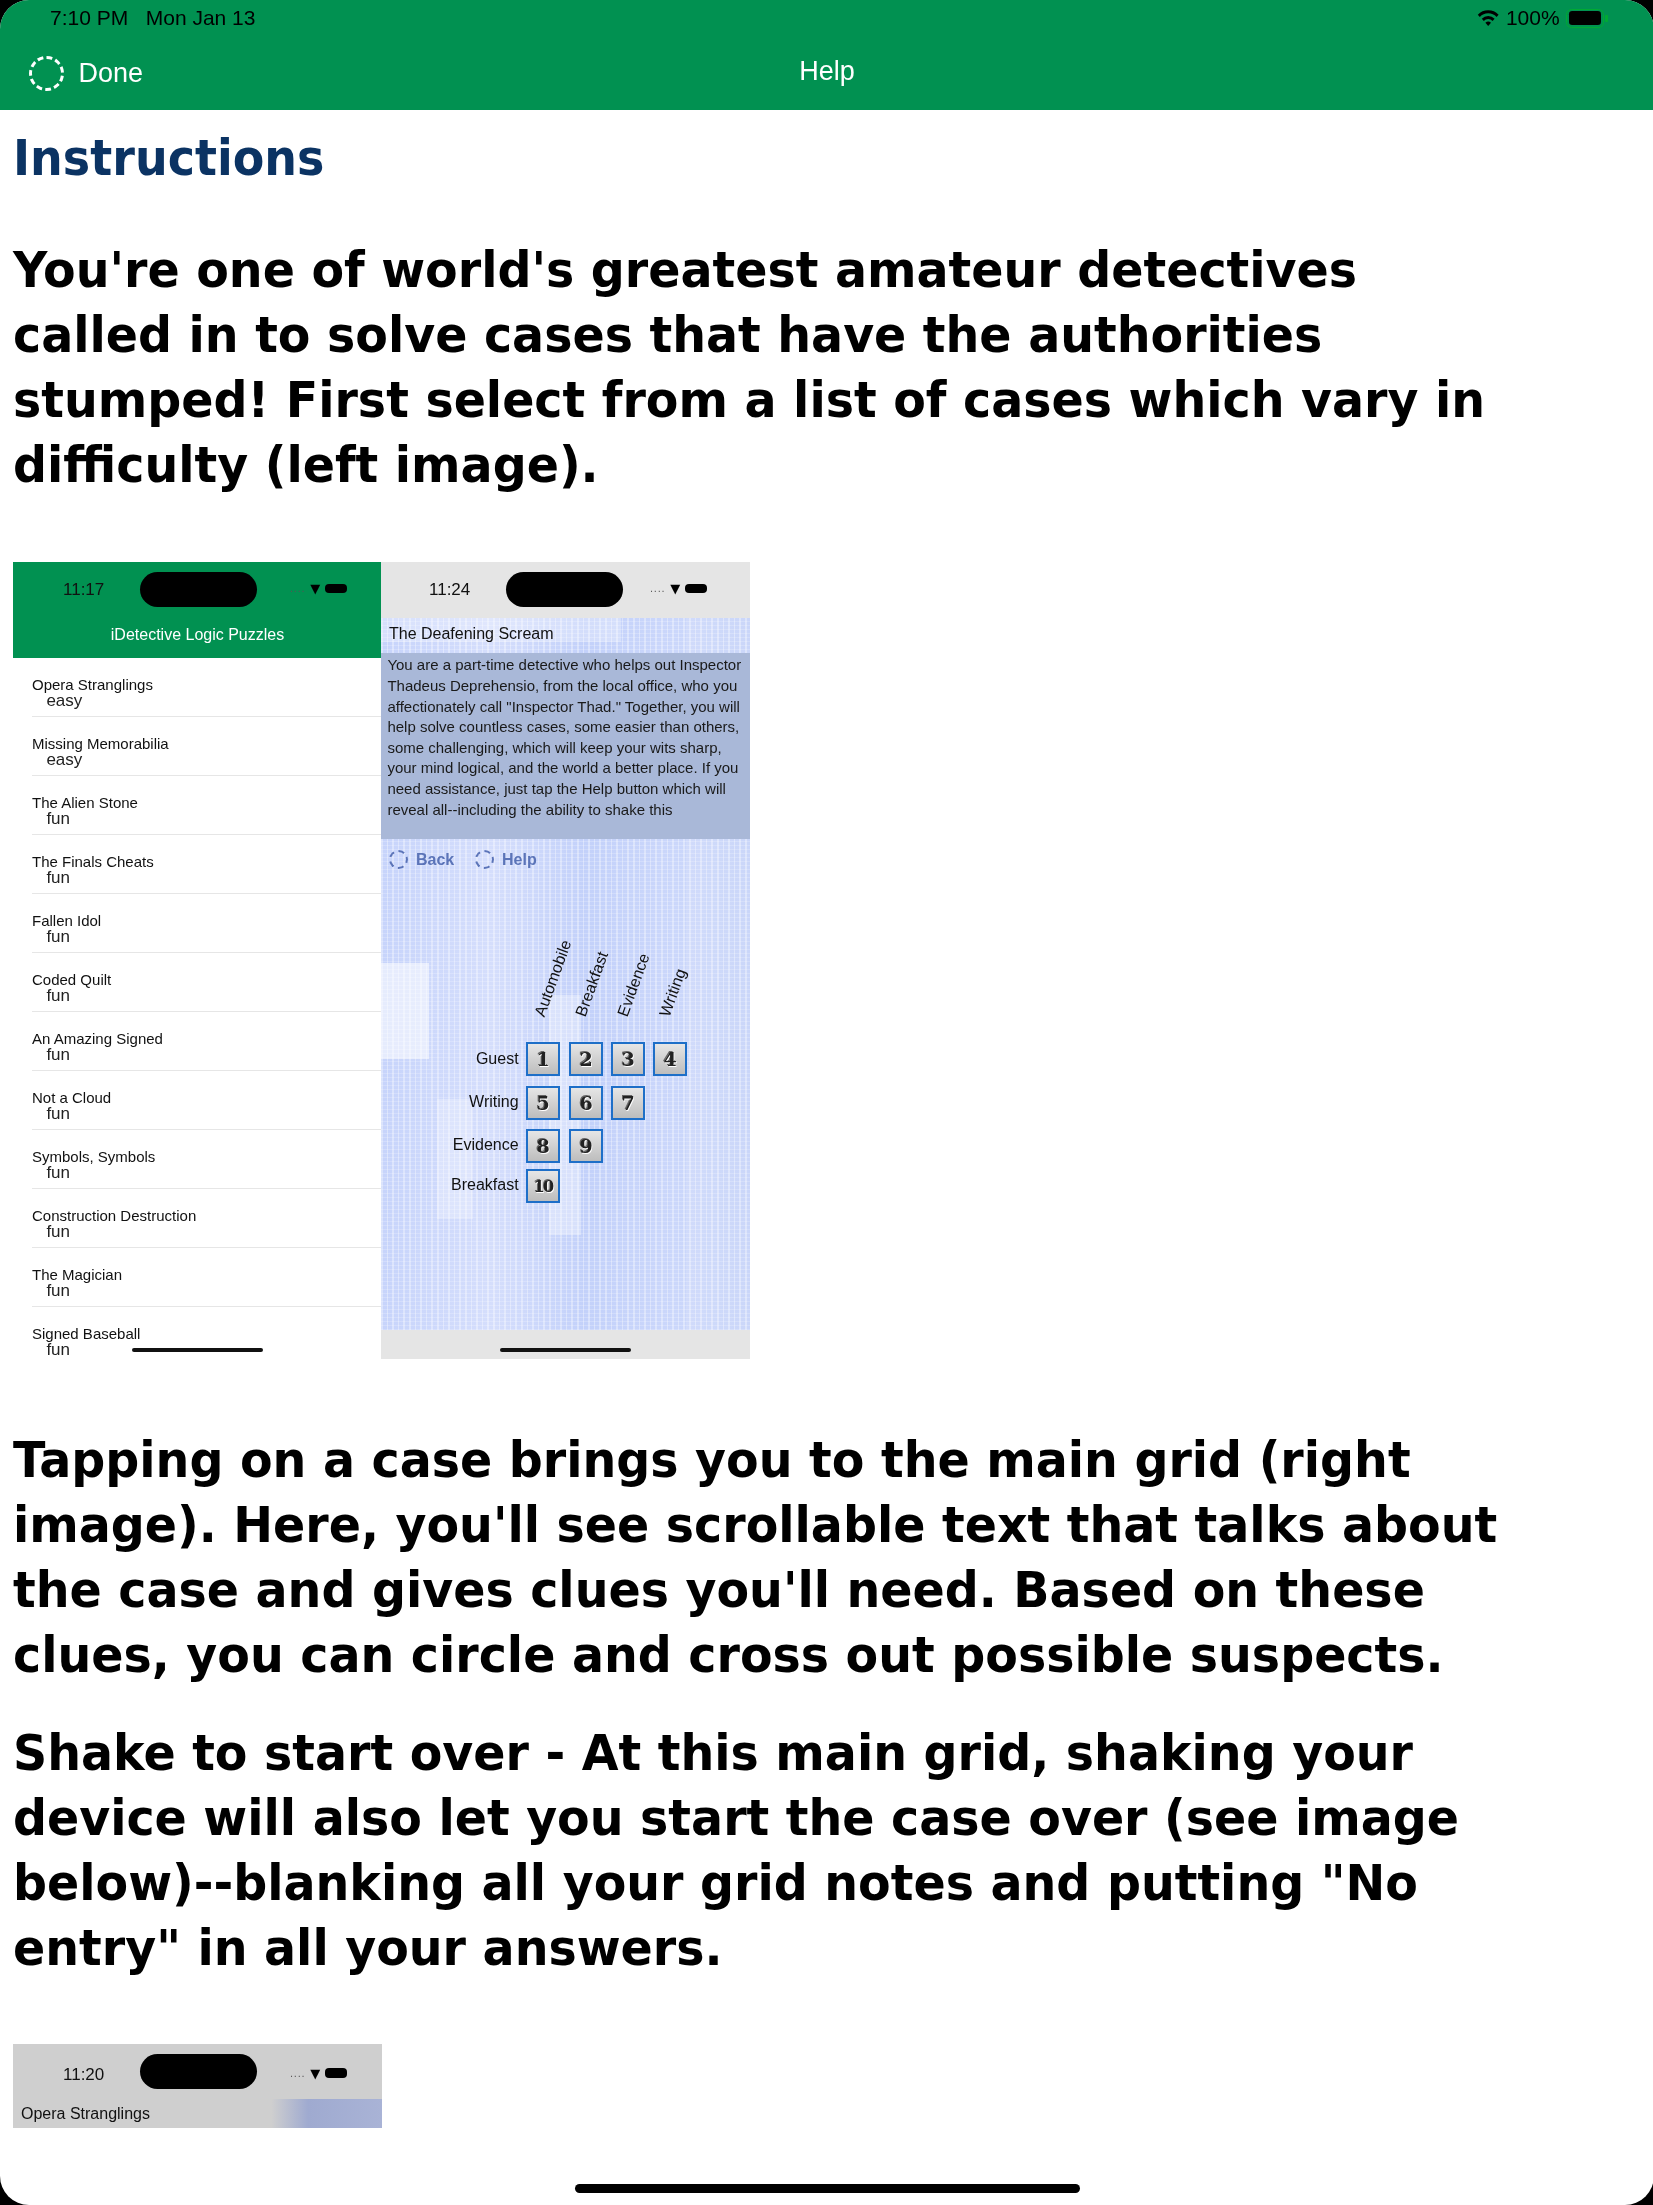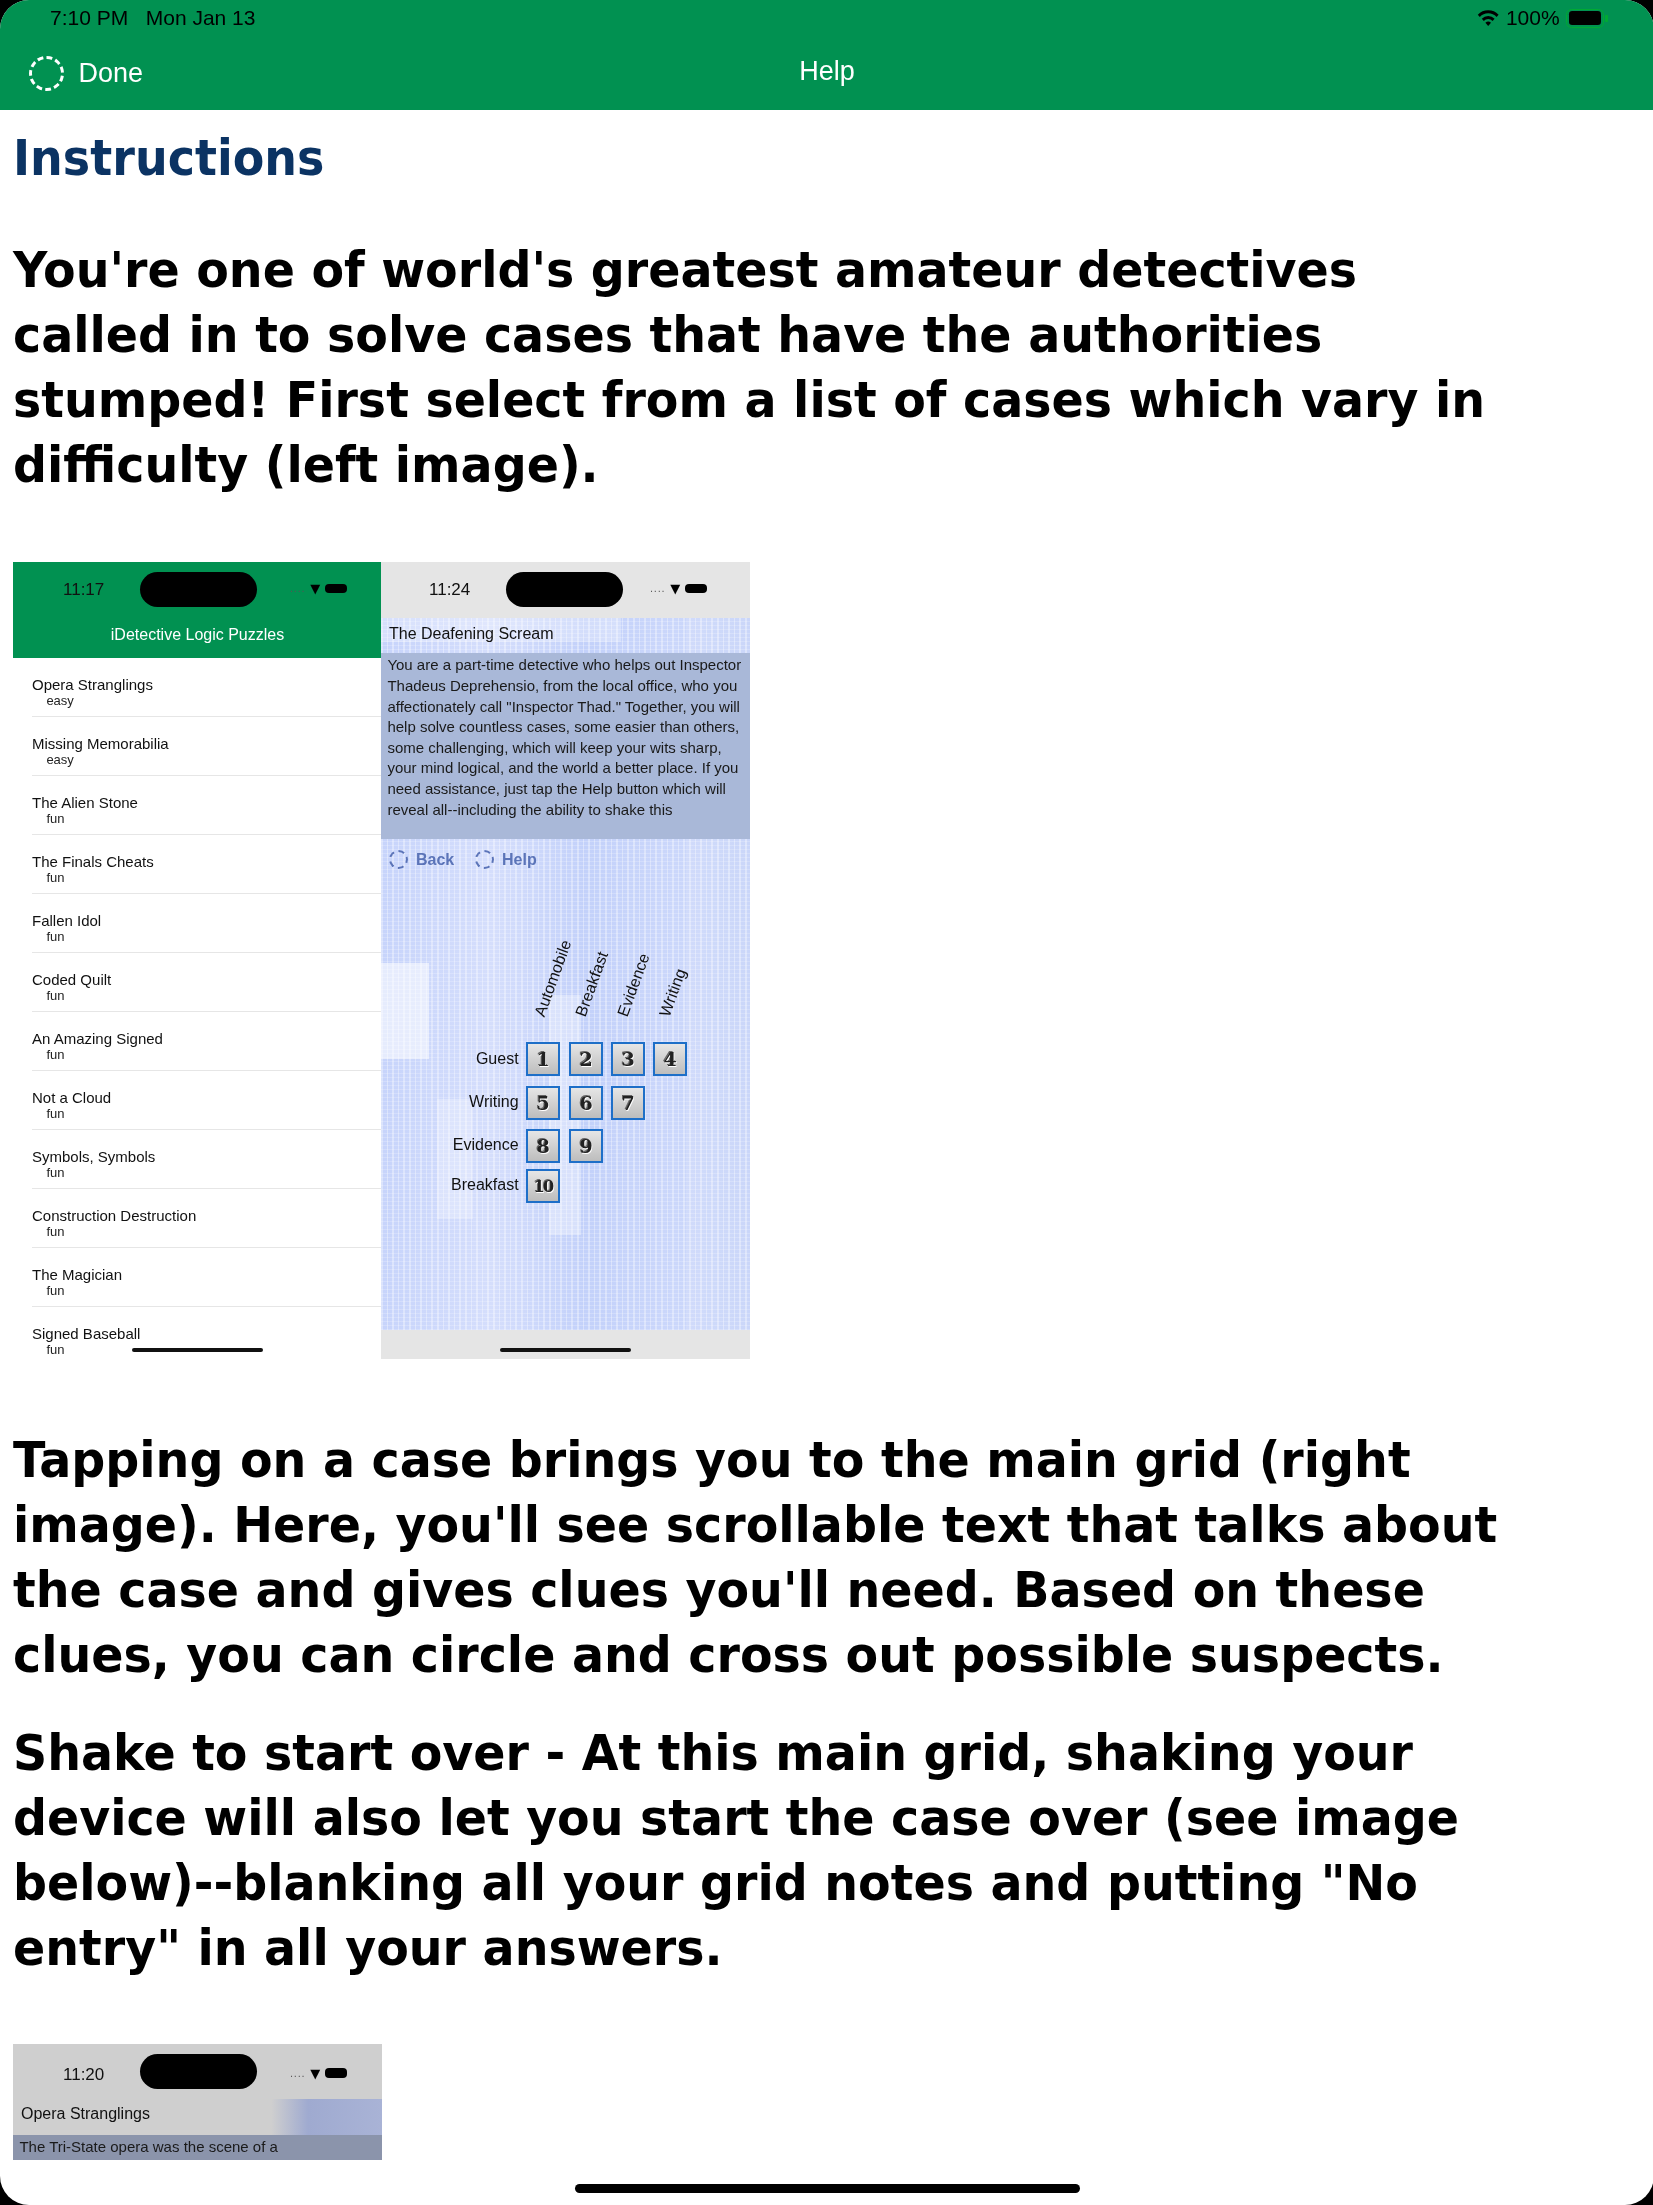--- a/index.html
+++ b/index.html
@@ -34,21 +34,21 @@
   .phone1 .greenbar { position: absolute; left: 0; top: 0; width: 369px; height: 96px; background: #019151; }
   .mini-time { position: absolute; font-family: "Liberation Sans", sans-serif; font-size: 17px; color: #111; }
   .island { position: absolute; width: 117px; height: 35px; background: #000; border-radius: 17.6px; }
   .mini-icons { position: absolute; display: flex; align-items: center; gap: 4.8px; font-size: 13px; color: #000; }
   .mini-icons .dots { color: #555; letter-spacing: 0.8px; font-size: 9.6px; }
   .mini-batt { width: 22.4px; height: 9.6px; background: #000; border-radius: 4px; }
   .phone1 .app-title { position: absolute; left: 0; width: 369px; top: 64px; text-align: center; color: #fff; font-family: "Liberation Sans", sans-serif; font-size: 16px; }
   .case-list { position: absolute; left: 19px; top: 96px; width: 349px; }
   .case-item { height: 59px; border-bottom: 1.6px solid #e6e6e6; padding-top: 17.6px; cursor: pointer; }
   .case-item .name { font-family: "Liberation Sans", sans-serif; font-size: 15px; color: #111; line-height: 17.6px; }
-  .case-item .diff { font-family: "Liberation Sans", sans-serif; font-size: 13px; color: #222; line-height: 16px; margin-left: 14.4px; }
+  .case-item .diff { font-family: "Liberation Sans", sans-serif; font-size: 17px; color: #222; line-height: 16px; margin-left: 14.4px; }
   .home-ind { position: absolute; height: 4px; background: #111; border-radius: 2.4px; }
 
   
   .phone2 { position: absolute; left: 381px; top: 562px; width: 369px; height: 797px; background: #e5e5e5; overflow: hidden; }
   .bgimg {
     position: absolute; left: 0; top: 56px; width: 369px; height: 712px;
     background:
       repeating-linear-gradient(90deg, rgba(255,255,255,0.35) 0 1.6px, rgba(255,255,255,0) 1.6px 5.6px),
       repeating-linear-gradient(0deg, rgba(255,255,255,0.2) 0 0.8px, rgba(255,255,255,0) 0.8px 4px),
       linear-gradient(90deg, #c7d4fb 0%, #d5defc 30%, #c3d1fa 55%, #cbd7fb 80%, #c2d0f9 100%);
@@ -57,21 +57,21 @@
   .case-title { position: absolute; left: 8px; top: 63px; font-family: "Liberation Sans", sans-serif; font-size: 16px; color: #111; }
   .case-text { position: absolute; left: 0; top: 91px; width: 369px; height: 186px; background: #a9b8d8; padding: 2.4px 6.4px; font-family: "Liberation Sans", sans-serif; font-size: 15px; line-height: 20.6px; color: #1a1a1a; overflow: hidden; }
   .mini-btn { position: absolute; top: 288px; display: flex; align-items: center; gap: 8px; font-family: "Liberation Sans", sans-serif; font-size: 16px; font-weight: bold; color: #5b74b8; cursor: pointer; }
   .mini-btn .dc { width: 19px; height: 19px; border: 2px dashed #5b74b8; border-radius: 50%; }
   .col-label { position: absolute; font-family: "Liberation Sans", sans-serif; font-size: 16px; color: #111; transform: rotate(-70deg); transform-origin: left bottom; white-space: nowrap; }
   .row-label { position: absolute; width: 136px; text-align: right; font-family: "Liberation Sans", sans-serif; font-size: 16px; color: #111; }
   .cell { position: absolute; width: 34px; height: 34px; border: 2.4px solid #1e6fc8; background: linear-gradient(#e6e6e6, #cfcfcf 55%, #bdbdbd); display: flex; align-items: center; justify-content: center; font-family: "DejaVu Serif", serif; font-weight: bold; font-size: 19px; color: #222; text-shadow: 0.8px 0.8px 0 #fff, -0.8px -0.8px 0 #666; cursor: pointer; }
   .cell.two { font-size: 16px; letter-spacing: -1.6px; }
 
   
-  .phone3 { position: absolute; left: 13px; top: 2044px; width: 369px; height: 116px; background: #cfcfcf; overflow: hidden; }
+  .phone3 { position: absolute; left: 13px; top: 2044px; width: 369px; height: 84px; background: #cfcfcf; overflow: hidden; }
   .phone3 .bgstrip { position: absolute; left: 0; top: 55px; width: 369px; height: 61px; background: linear-gradient(90deg, #cfcfcf 0%, #cfcfcf 70%, #9faad0 80%, #a9b3d6 100%); }
   .phone3 .case-title { top: 61px; }
   .phone3 .case-text { top: 91px; height: 26px; background: #8b94ab; }
   .big-home { position: absolute; left: 575px; top: 2184px; width: 505px; height: 8.8px; background: #000; border-radius: 4.8px; }
 </style>
 </head>
 <body>
 
 <div class="screen">
 

